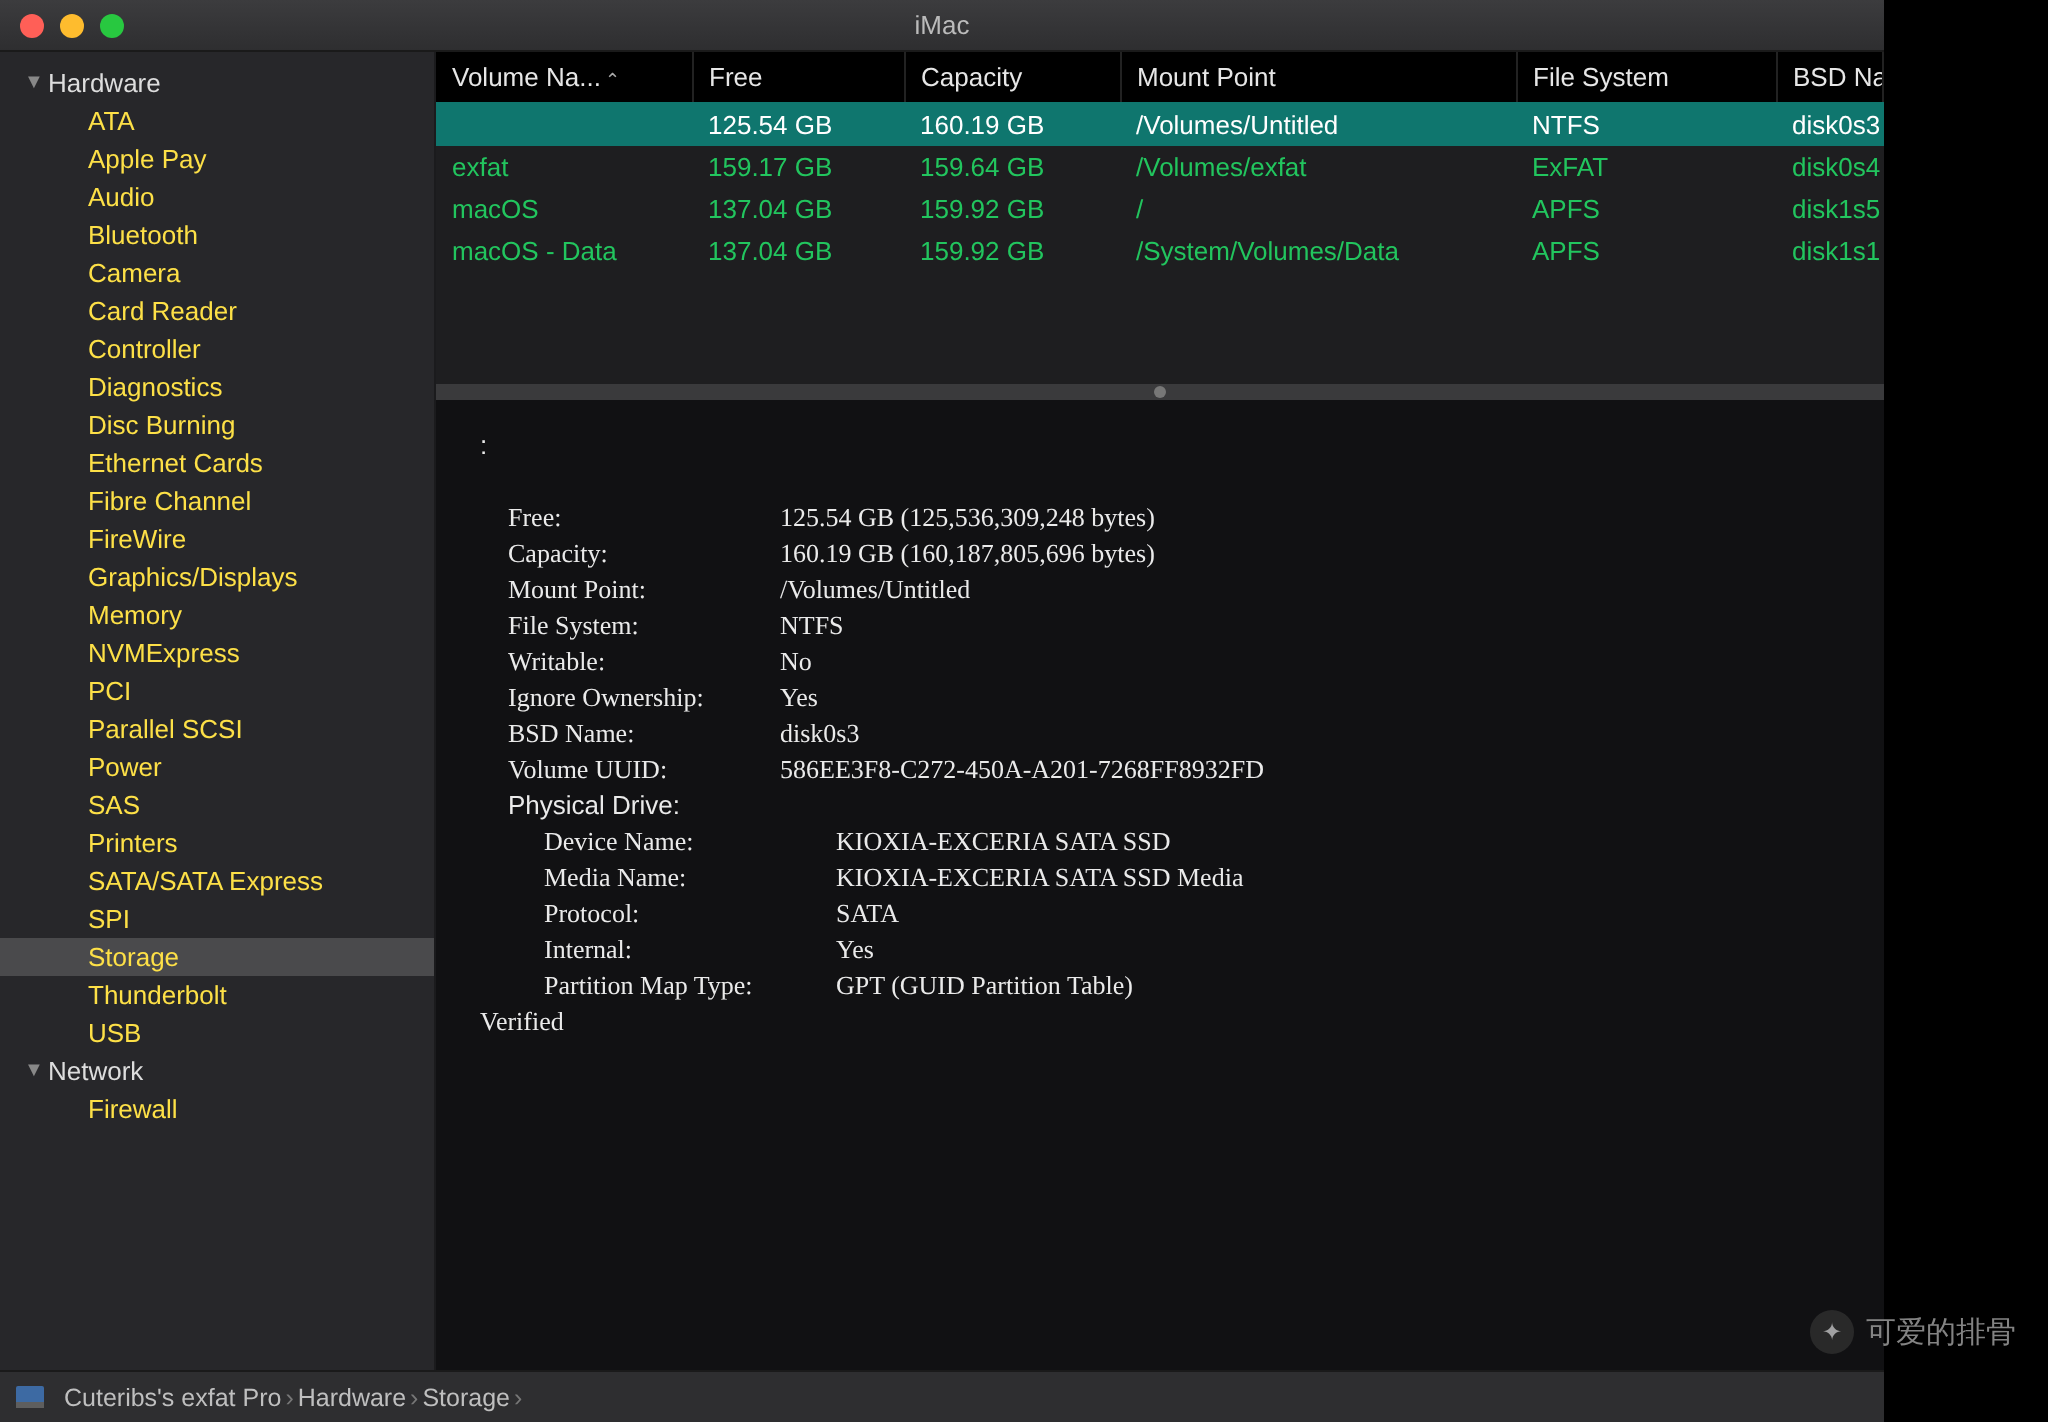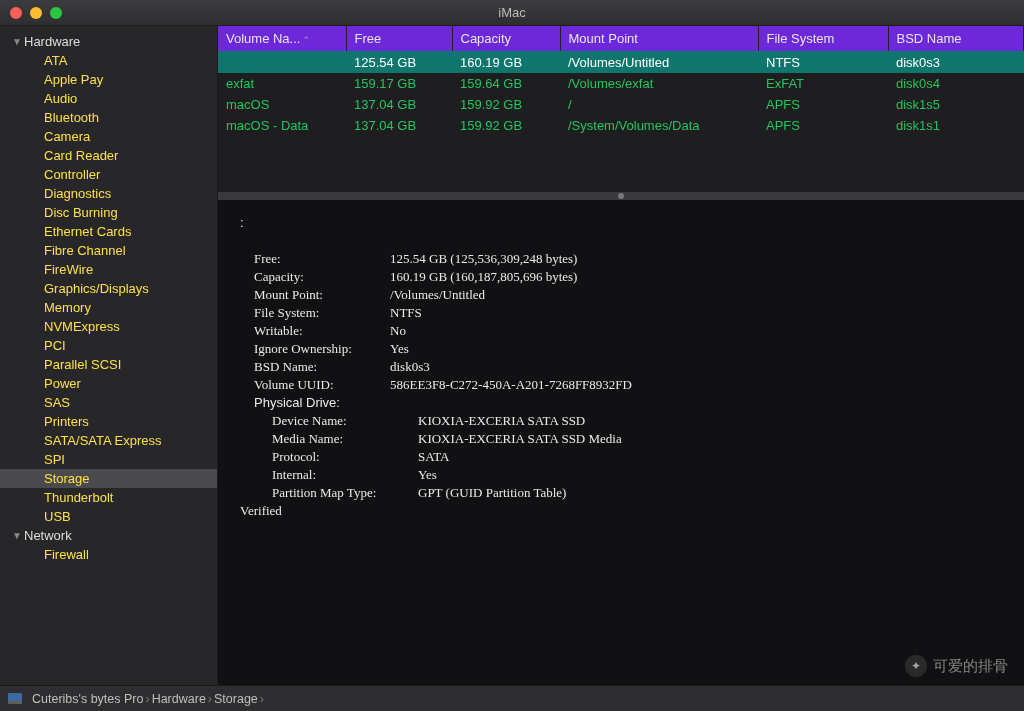--- a/index.html
+++ b/index.html
@@ -1,37 +1,37 @@
 <!DOCTYPE html>
 <html><head>
 <meta charset="utf-8">
 <style>
   * { margin: 0; padding: 0; box-sizing: border-box; }
   html, body { width: 1024px; height: 711px; overflow: hidden; font-family: -apple-system, "Helvetica Neue", Arial, sans-serif; background: #000; }
-  .window { width: 1024px; height: 711px; background: #2a2a2c; display: flex; flex-direction: column; }
+  .window { width: 942px; height: 711px; background: #2a2a2c; display: flex; flex-direction: column; }
   
   .titlebar { height: 26px; background: linear-gradient(#3c3c3e,#2e2e30); display: flex; align-items: center; position: relative; border-bottom: 1px solid #1a1a1a; }
   .traffic { display: flex; gap: 8px; margin-left: 10px; }
   .tl-btn { width: 12px; height: 12px; border-radius: 50%; }
   .tl-close { background: #ff5f57; }
   .tl-min   { background: #febc2e; }
   .tl-max   { background: #28c840; }
   .title { position: absolute; left: 0; right: 0; text-align: center; color: #bbb; font-size: 13px; pointer-events: none; }
   
   .body { flex: 1; display: flex; min-height: 0; }
   .sidebar { width: 218px; background: #27272a; overflow-y: auto; border-right: 1px solid #1b1b1d; padding-top: 6px; }
   .sb-section { color: #ddd; font-size: 13px; padding: 2px 0 2px 12px; display: flex; align-items: center; cursor: default; height: 19px; }
   .sb-section .arrow { width: 10px; display: inline-block; color: #888; margin-right: 2px; font-size: 10px; }
   .sb-item { color: #fde047; font-size: 13px; padding: 2px 0 2px 44px; height: 19px; line-height: 15px; cursor: default; }
   .sb-item.selected { background: #4a4a4c; }
   
   .main { flex: 1; display: flex; flex-direction: column; min-width: 0; background: #1e1e20; }
   .table-wrap { background: #1e1e20; }
   table { width: 100%; border-collapse: collapse; table-layout: fixed; }
-  thead th { background: #6d28d9; color: #e6e6e6; font-weight: 400; font-size: 13px; text-align: left; padding: 5px 8px; border-right: 1px solid #222; border-bottom: 1px solid #0f766e; white-space: nowrap; overflow: hidden; }
+  thead th { background: #000000; color: #e6e6e6; font-weight: 400; font-size: 13px; text-align: left; padding: 5px 8px; border-right: 1px solid #222; border-bottom: 1px solid #0f766e; white-space: nowrap; overflow: hidden; }
   thead th .sort { font-size: 9px; color: #aaa; margin-left: 2px; }
   tbody td { color: #22c55e; font-size: 13px; padding: 3px 8px; white-space: nowrap; overflow: hidden; }
   tbody tr.sel td { background: #0f766e; color: #fff; }
   .tbl-space { height: 56px; background: #1e1e20; }
   .splitter { height: 8px; background: #3a3a3c; position: relative; }
   .splitter .dot { position: absolute; left: 50%; top: 50%; width: 6px; height: 6px; background: #777; border-radius: 50%; transform: translate(-50%,-50%); }
   .details { flex: 1; background: #111113; color: #eaeaea; font-size: 13px; padding: 14px 22px; overflow: auto; font-family: -apple-system, "Helvetica Neue", Arial, sans-serif; line-height: 18px; }
   .details .colon { margin-bottom: 18px; }
   .kv-row { display: flex; font-family: Liberation Serif, serif; }
   .kv-key { width: 150px; white-space: nowrap; padding-left: 14px; }
@@ -224,20 +224,20 @@
             <div class="kv-row pd-row">
               <div class="kv-val">Verified</div>
             </div>
           </div>
       </div>
     </div>
   </div>
 
   <div class="pathbar">
     <span class="pic"></span>
-    <span id="pathseg"><span>Cuteribs's bytes Pro</span><span class="chev">›</span><span>Hardware</span><span class="chev">›</span><span>Storage</span><span class="chev">›</span></span>
+    <span id="pathseg"><span>Cuteribs's exfat Pro</span><span class="chev">›</span><span>Hardware</span><span class="chev">›</span><span>Storage</span><span class="chev">›</span></span>
   </div>
 
   <div class="watermark">
     <span class="wc">✦</span>
     <span>可爱的排骨</span>
   </div>
 </div>
 
 </body></html>

